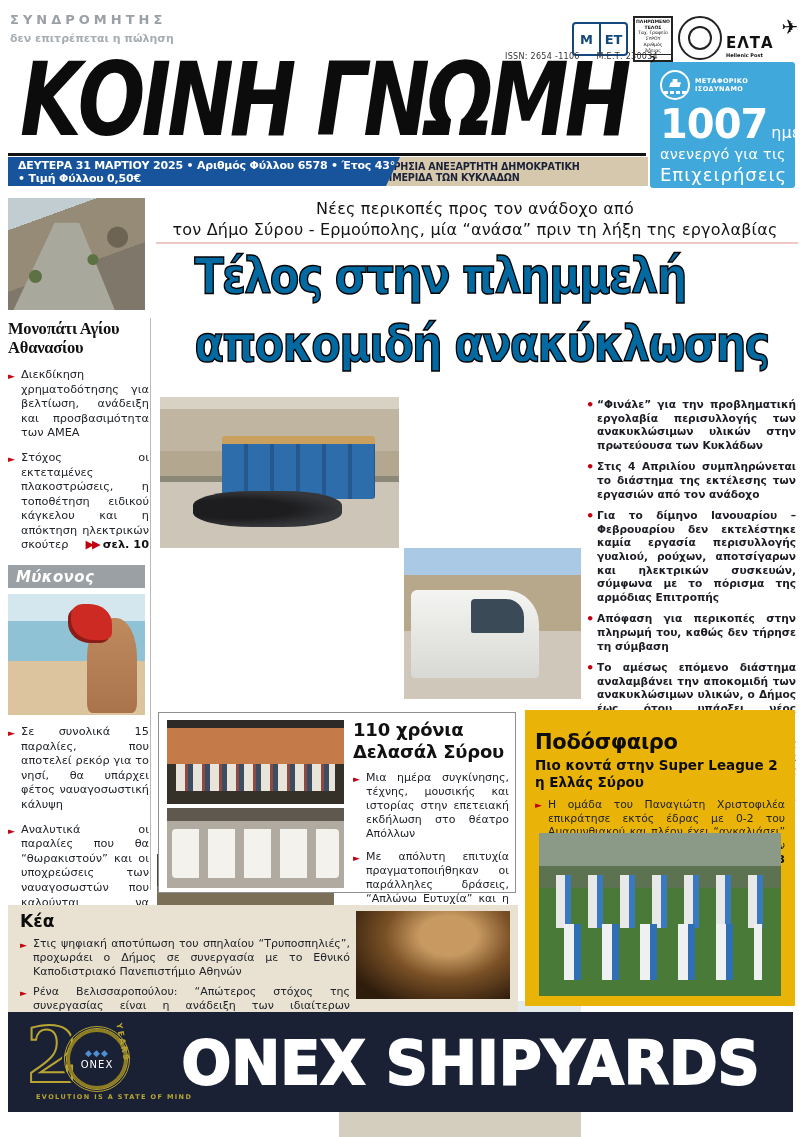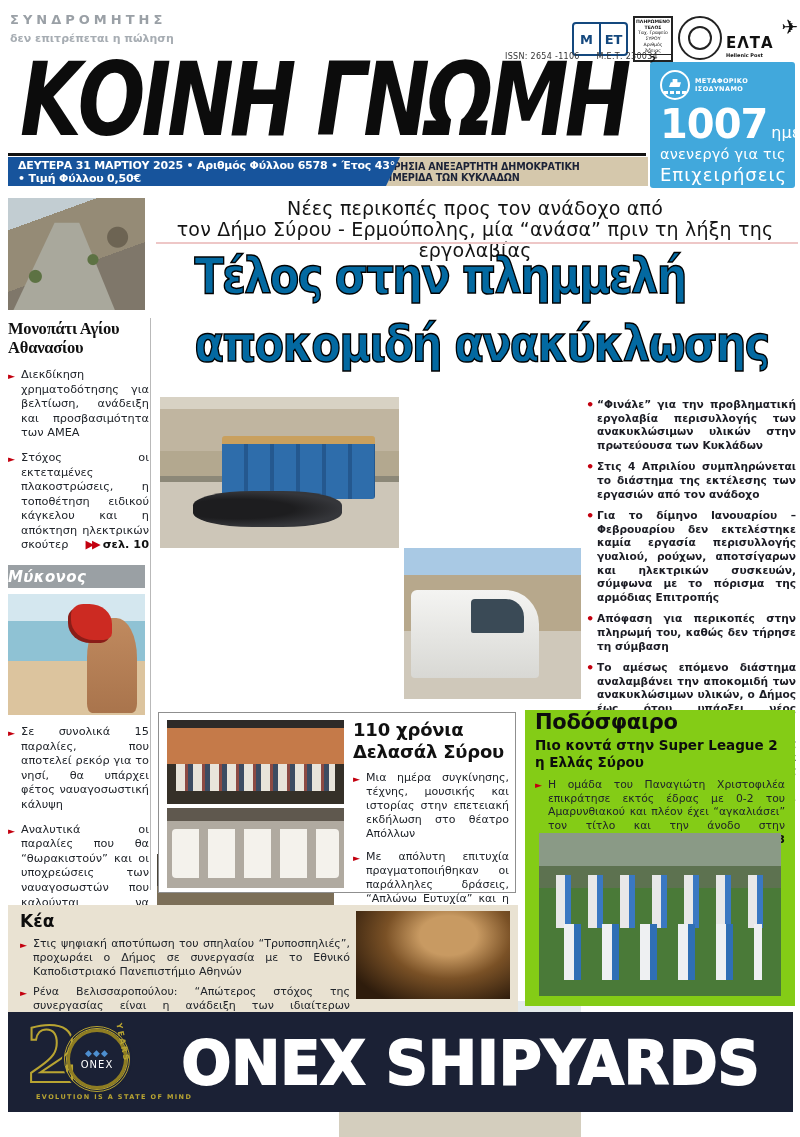--- a/index.html
+++ b/index.html
@@ -57,21 +57,21 @@
   .badge .ship::after { content:""; position:absolute; left:2px; bottom:4px; width:22px; height:3px;
     background:repeating-linear-gradient(90deg,#fff 0 4px,transparent 4px 6px); }
   .badge .logolabel { font-size:6.5px; font-weight:bold; line-height:1.3; letter-spacing:0.4px; }
   .badge .numrow { margin-top:4px; white-space:nowrap; }
   .badge .num { font-size:40px; font-weight:bold; line-height:1; letter-spacing:-1px; }
   .badge .unit { font-size:16px; margin-left:4px; }
   .badge .l2 { font-size:14.5px; margin-top:2px; letter-spacing:0.2px; }
   .badge .l3 { font-size:18px; font-weight:normal; margin-top:2px; letter-spacing:1px; }
 
   
-  .kicker { left:150px; top:198px; width:650px; text-align:center; font-size:19px; line-height:21px; color:#141414; letter-spacing:0.2px; }
+  .kicker { left:150px; top:198px; width:650px; text-align:center; font-size:16px; line-height:21px; color:#141414; letter-spacing:0.2px; }
   .pinkrule { left:156px; top:242px; width:642px; height:2px; background:#eec7c7; }
   .headline { left:156px; top:243px; width:640px; text-align:left; color:#0369a1;
     font-weight:bold; font-size:49px; line-height:68px; letter-spacing:-2px; }
   .headline .hl { transform:scaleX(0.88); transform-origin:center; white-space:nowrap; -webkit-text-stroke:1.5px #000; }
 
   
   .tri { color:#c3000f; font-size:9px; line-height:inherit; flex:0 0 13px; padding-top:1px; }
   .dot { color:#c3000f; font-size:13px; line-height:inherit; flex:0 0 11px; }
   .chev { color:#c3000f; font-weight:bold; letter-spacing:-2px; margin-right:4px; }
   .ref { float:right; font-weight:bold; color:#111; }
@@ -86,21 +86,21 @@
     background:linear-gradient(160deg,#c2cdd2 0 20%,#958b76 20% 58%,#7f776a 58%); position:relative; overflow:hidden; }
   .ph-monopati::before { content:""; position:absolute; inset:0;
     background:#a9a89c; clip-path:polygon(34% 22%,52% 22%,78% 100%,4% 100%); }
   .ph-monopati::after { content:""; position:absolute; inset:0;
     background:radial-gradient(circle at 20% 70%,#5d7243 0 6px,transparent 7px),
                radial-gradient(circle at 62% 55%,#5d7243 0 5px,transparent 6px),
                radial-gradient(circle at 80% 35%,#6d6453 0 10px,transparent 11px); }
   .story-title { font-size:16.5px; font-weight:bold; line-height:1.18; color:#111; margin-top:9px; letter-spacing:-0.2px;font-family:Liberation Serif, serif; }
   .sb-bullet { font-size:11.3px; line-height:14.6px; color:#20242a; margin-top:10px; }
   .mykonos-banner { width:137px; height:23px; background:#9aa0a4; color:#fff; font-weight:bold; font-style:italic;
-    font-size:15px; display:flex; align-items:center; padding-left:0; margin-top:12px; letter-spacing:0.4px; }
+    font-size:15px; display:flex; align-items:center; padding-left:8px; margin-top:12px; letter-spacing:0.4px; }
   .ph-beach { width:137px; height:121px; margin-top:6px;
     background:linear-gradient(180deg,#d4e7ef 0 22%,#8fc2d4 22% 55%,#dcc49e 55%); position:relative; overflow:hidden; }
   .ph-beach::before { content:""; position:absolute; right:6%; top:20%; width:36%; height:78%;
     background:linear-gradient(#c08a5f,#a9744c); border-radius:42% 42% 10% 10%; }
   .ph-beach::after { content:""; position:absolute; right:24%; top:8%; width:30%; height:30%;
     background:#cc2a22; border-radius:30% 55% 20% 55%; box-shadow:-3px 3px 0 #8a1d18; }
 
   
   .ph-bins { left:160px; top:397px; width:239px; height:151px;
     background:linear-gradient(180deg,#d8d2c4 0 8%,#c0b5a0 8% 36%,#b3a88f 36% 52%,#8c8878 52% 56%,#cdc6b8 56%); position:relative; overflow:hidden; }
@@ -140,21 +140,21 @@
     background:repeating-linear-gradient(90deg,#e8e4da 0 9px,#8c4a43 9px 12px,#3c4c62 12px 17px); }
   .ph-tshirts { position:absolute; left:8px; top:95px; width:177px; height:80px;
     background:linear-gradient(180deg,#5f584e 0 16%,#b0aaa0 16%); overflow:hidden; }
   .ph-tshirts::before { content:""; position:absolute; left:3%; top:26%; width:94%; height:62%;
     background:repeating-linear-gradient(90deg,#f4f2ec 0 27px,#b0aaa0 27px 36px); border-radius:4px; }
   .delasal-text { position:absolute; left:194px; top:6px; width:156px; }
   .delasal-title { font-size:18px; font-weight:bold; line-height:1.2; color:#111; letter-spacing:-0.2px; }
   .dl-bullet { font-size:11px; line-height:14px; color:#20242a; margin-top:9px; }
 
   
-  .football { left:525px; top:710px; width:270px; height:296px; background:#84cc16; padding:0 10px; }
+  .football { left:525px; top:710px; width:270px; height:296px; background:#eab308; padding:20px 10px; }
   .fb-section { font-size:21px; font-weight:bold; color:#0d0d0d; letter-spacing:-0.3px; }
   .fb-title { font-size:13.5px; font-weight:bold; line-height:1.25; color:#0d0d0d; margin-top:3px; }
   .fb-bullet { font-size:10.8px; line-height:13.8px; color:#20242a; margin-top:7px; }
   .ph-team { position:absolute; left:14px; top:123px; width:242px; height:163px;
     background:linear-gradient(180deg,#8a9a86 0 20%,#5d7250 20% 34%,#4a7a38 34%); overflow:hidden; }
   .ph-team::before { content:""; position:absolute; left:5%; top:26%; width:90%; height:32%;
     background:repeating-linear-gradient(90deg,transparent 0 5px,#e8e8e8 5px 14px,#3a78c2 14px 20px,transparent 20px 32px); }
   .ph-team::after { content:""; position:absolute; left:8%; top:56%; width:84%; height:34%;
     background:repeating-linear-gradient(90deg,transparent 0 6px,#eef0f2 6px 16px,#2f6fb5 16px 23px,transparent 23px 38px); }
 

